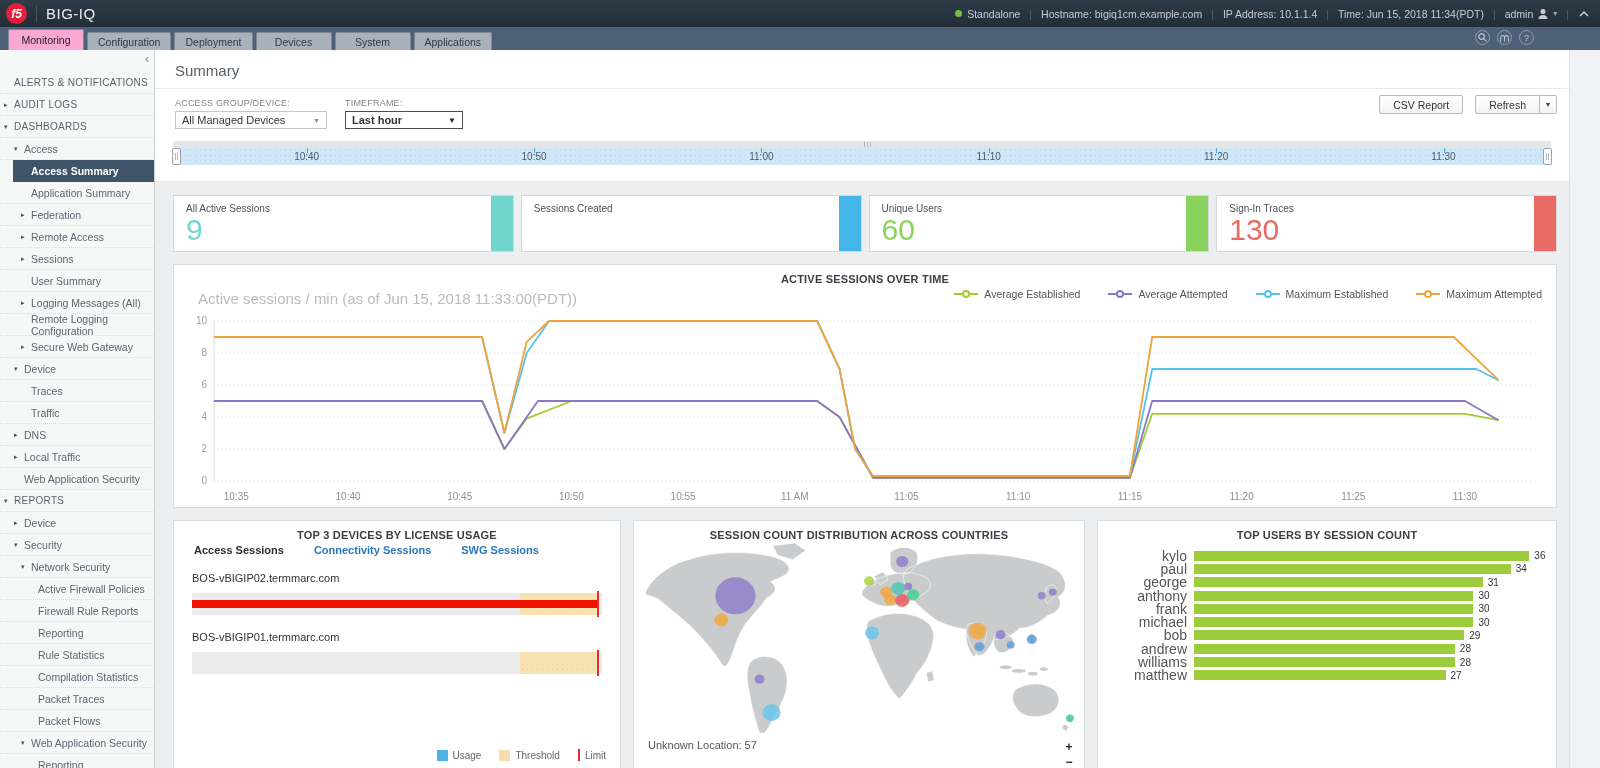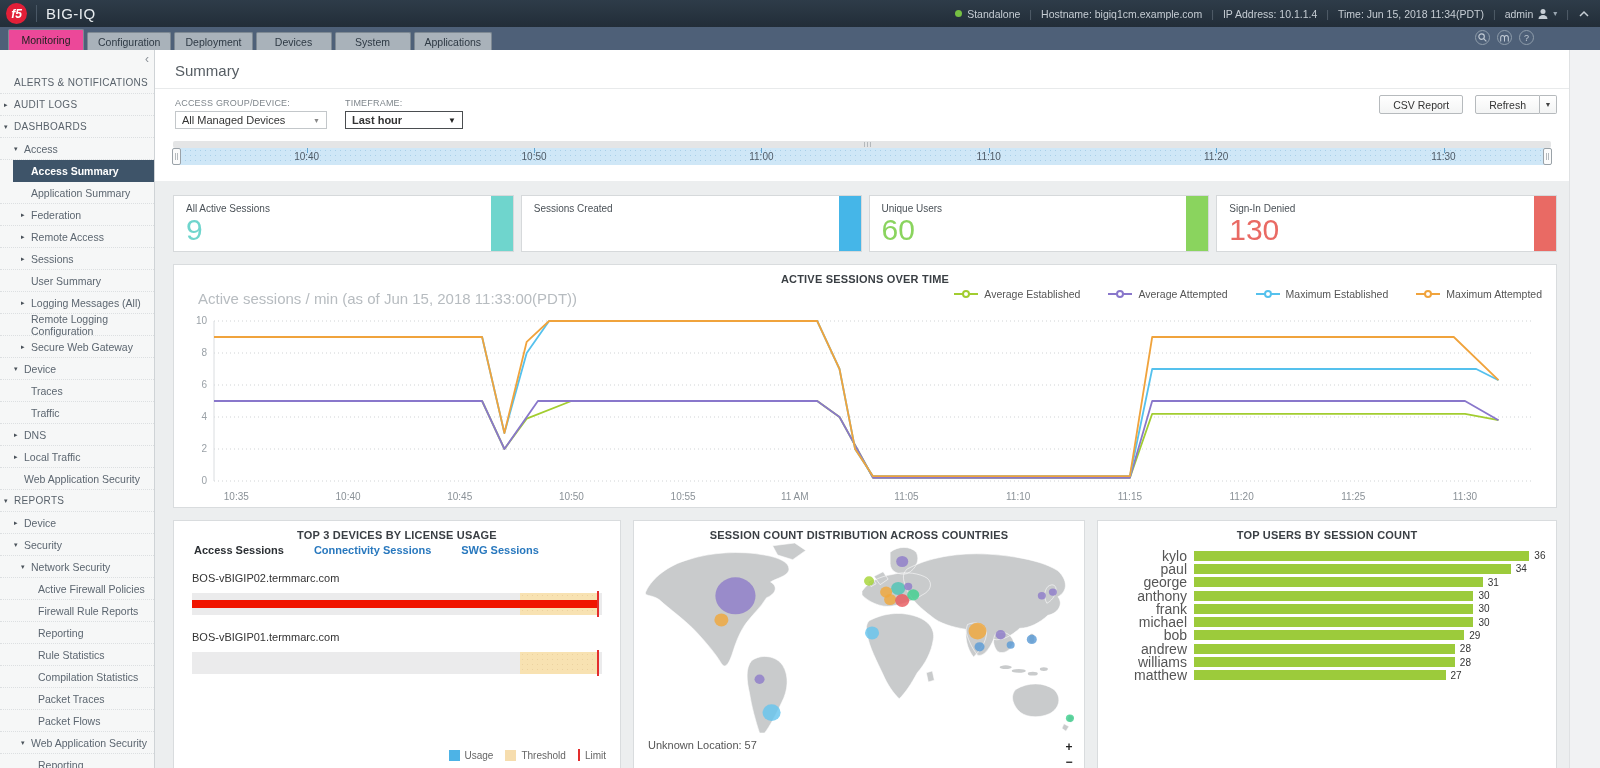--- a/index.html
+++ b/index.html
@@ -16,21 +16,21 @@
   .status-dot{width:7px;height:7px;border-radius:50%;background:#76c043;margin-right:5px;display:inline-block;}
   .userwrap{display:inline-flex;align-items:center;gap:4px;cursor:pointer;}
   .caret{font-size:8px;color:#9aa6b1;}
   .chev-up{display:inline-flex;}
 
   
   .tabbar{height:23px;background:#4e6078;display:flex;align-items:flex-end;padding-left:8px;position:relative;}
   #tabs{display:flex;align-items:flex-end;}
   .tab{height:18px;line-height:18px;min-width:76px;text-align:center;padding:0 10px;margin-right:3px;
     background:#a9b2ba;color:#2e3944;font-size:10.5px;border:1px solid #7e8993;border-bottom:none;border-radius:2px 2px 0 0;cursor:pointer;}
-  .tab.active{background:#ec4899;color:#222;height:21px;line-height:21px;}
+  .tab.active{background:#f9a8d4;color:#222;height:21px;line-height:21px;}
   .tabbar-icons{position:absolute;right:66px;top:3px;display:flex;gap:7px;}
   .circ-icon{width:15px;height:15px;border:1px solid #8f9dab;border-radius:50%;display:flex;
     align-items:center;justify-content:center;color:#c3ccd6;font-size:9px;cursor:pointer;}
 
   
   .content{display:flex;height:718px;}
   .sidebar{width:155px;background:#f6f7f7;border-right:1px solid #cfd3d6;position:relative;
     font-size:10.5px;color:#5c6670;flex:none;overflow:hidden;}
   .collapse{position:absolute;top:4px;right:5px;color:#8a9097;font-size:12px;cursor:pointer;line-height:10px;}
   #sidebar-nav{margin-top:22px;}
@@ -99,21 +99,21 @@
   .lic-tabs{display:flex;gap:30px;margin:3px 0 0 12px;}
   .lic-tab{font-size:11px;font-weight:bold;color:#2878be;cursor:pointer;}
   .lic-tab.active{color:#2b2f33;cursor:default;}
   .dev{margin:16px 10px 0 10px;}
   .dev-name{font-size:11px;color:#333;}
   .dev-bar{margin-top:9px;height:22px;background:#ebebec;position:relative;}
   .dev-th{position:absolute;top:0;bottom:0;background:#f8e2b2;
     background-image:radial-gradient(circle,#ecd2a0 .7px,transparent .8px);background-size:5px 5px;}
   .dev-usage{position:absolute;top:7px;height:8px;left:0;background:#f01400;}
   .dev-limit{position:absolute;top:-2px;height:26px;width:2px;background:#e32d2d;}
-  .lic-legend{position:absolute;bottom:16px;right:14px;display:flex;gap:12px;align-items:center;text-align:right;}
+  .lic-legend{position:absolute;bottom:16px;right:14px;display:flex;gap:18px;align-items:center;text-align:right;}
   .lic-leg-item{display:flex;align-items:center;gap:5px;font-size:10px;color:#666;}
   .sw{width:11px;height:11px;display:inline-block;}
   .lw{width:2px;height:12px;display:inline-block;}
 
   .map svg.world{display:block;margin-top:2px;}
   .unknown{position:absolute;left:14px;bottom:26px;font-size:11px;color:#555;}
   .zoomctl{position:absolute;right:8px;bottom:8px;display:flex;flex-direction:column;gap:2px;}
   .zbtn{width:14px;height:13px;font-size:12px;font-weight:bold;color:#222;background:rgba(255,255,255,.7);
     border:none;line-height:11px;text-align:center;cursor:pointer;padding:0;}
 
@@ -360,21 +360,21 @@
         <div class="stat-card">
           <div class="stat-label">Sessions Created</div>
           <div class="stat-strip" style="background: rgb(69, 182, 232);"></div>
         </div>
         <div class="stat-card">
           <div class="stat-label">Unique Users</div>
           <div class="stat-value" style="color: rgb(138, 212, 94);">60</div>
           <div class="stat-strip" style="background: rgb(138, 212, 94);"></div>
         </div>
         <div class="stat-card">
-          <div class="stat-label">Sign-In Denied</div>
+          <div class="stat-label">Sign-In Traces</div>
           <div class="stat-value" style="color: rgb(233, 106, 100);">130</div>
           <div class="stat-strip" style="background: rgb(233, 106, 100);"></div>
         </div>
       </div>
 
     <div class="panel chart-panel">
       <div class="chart-title">ACTIVE SESSIONS OVER TIME</div>
       <div class="chart-subrow">
         <span class="chart-subtitle">Active sessions / min (as of Jun 15, 2018 11:33:00(PDT))</span>
         <span class="chart-legend" id="chart-legend">

